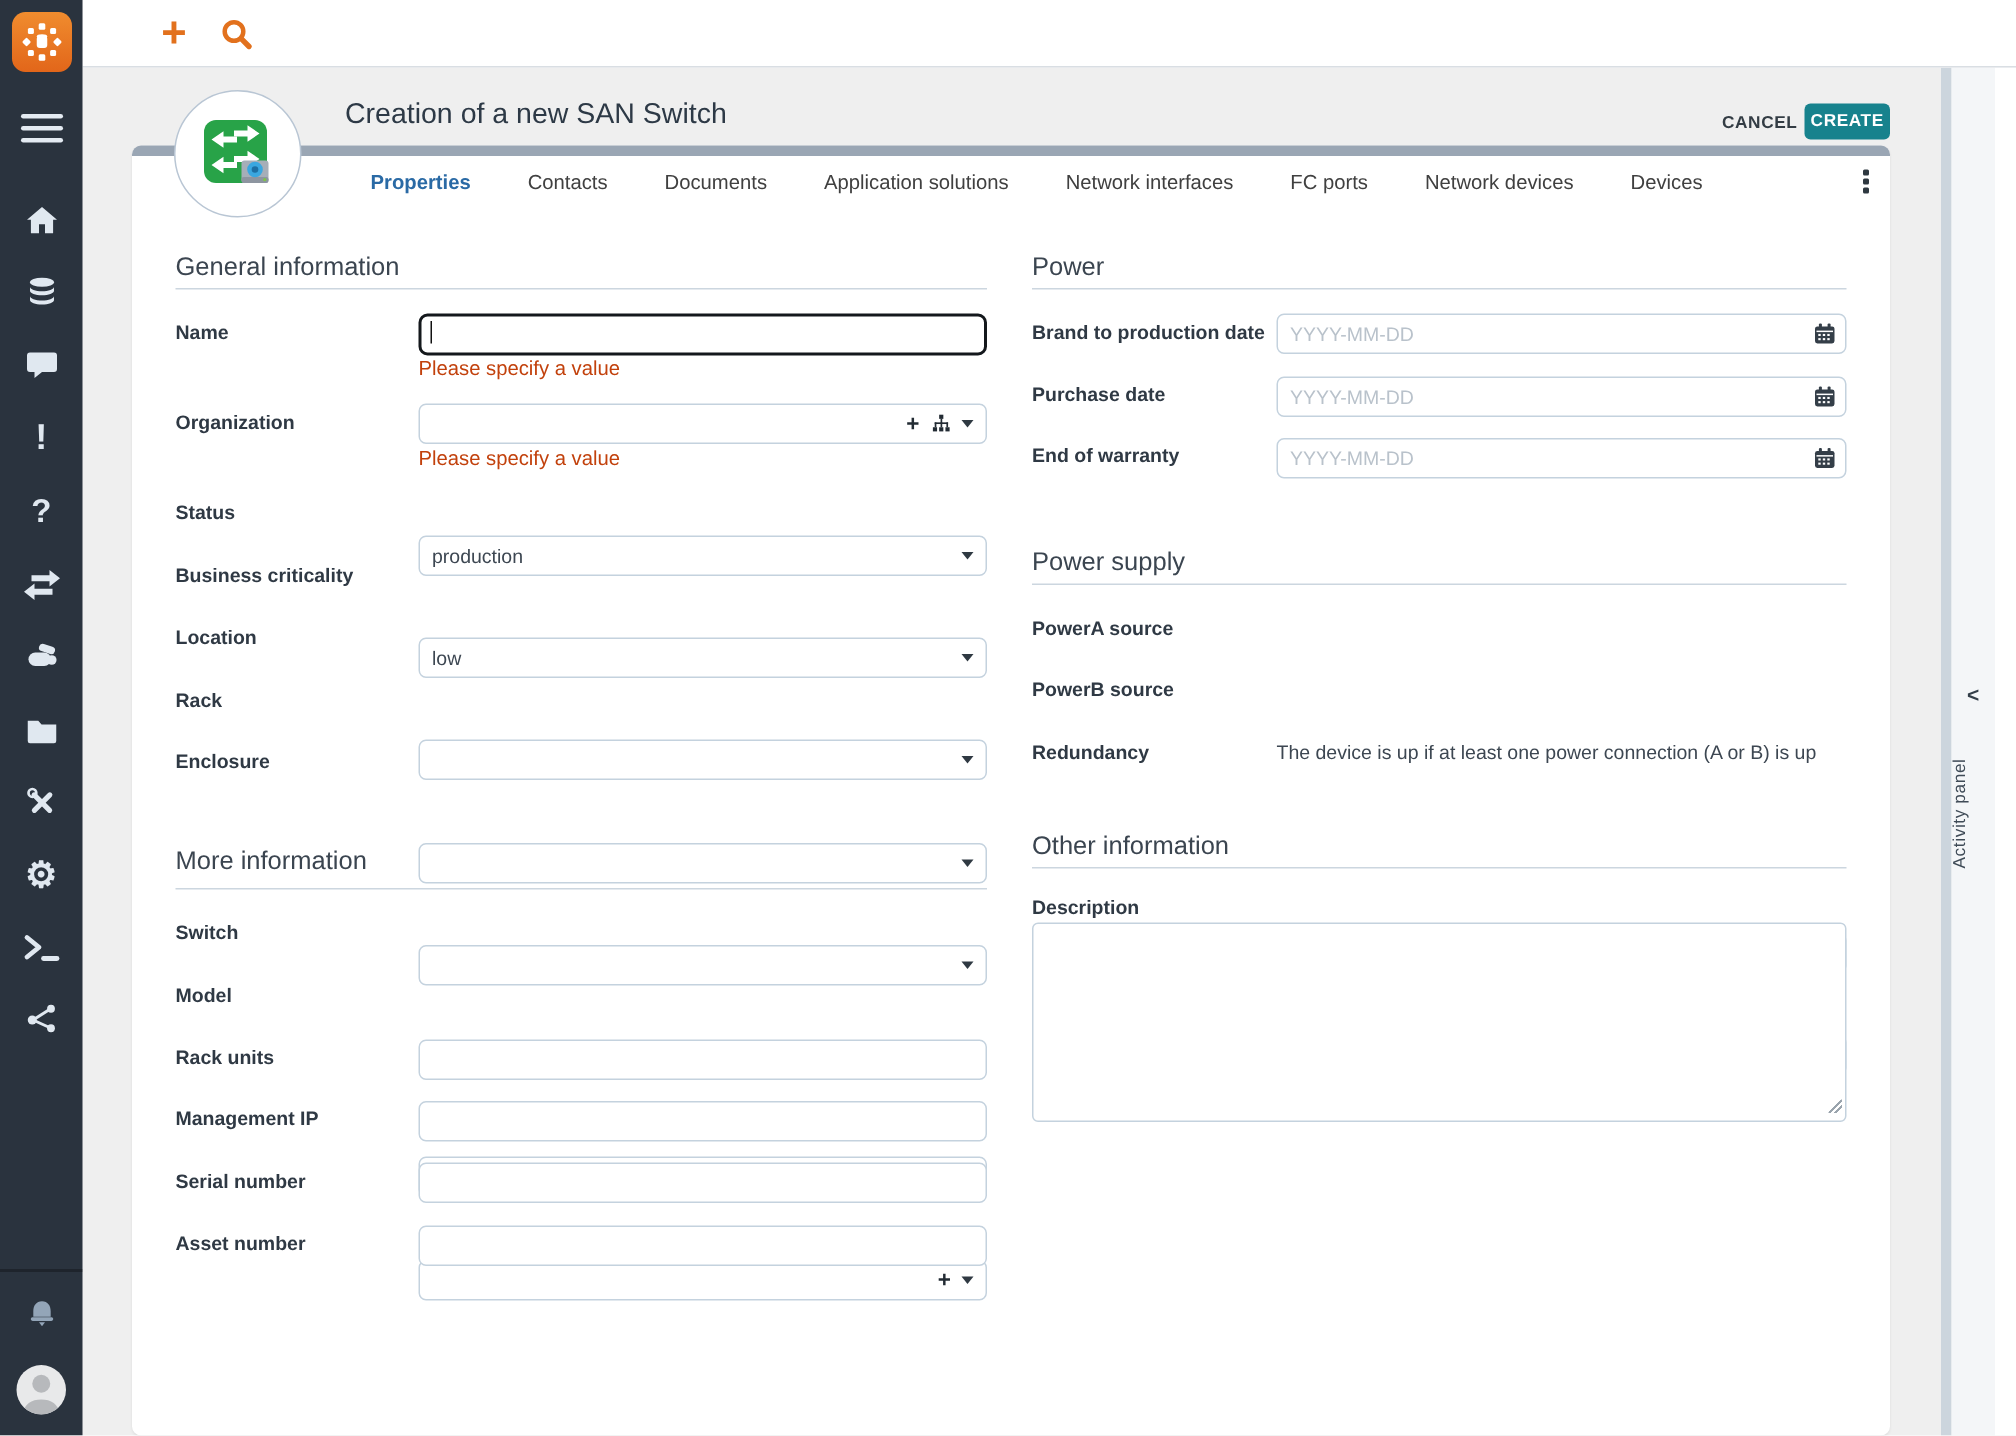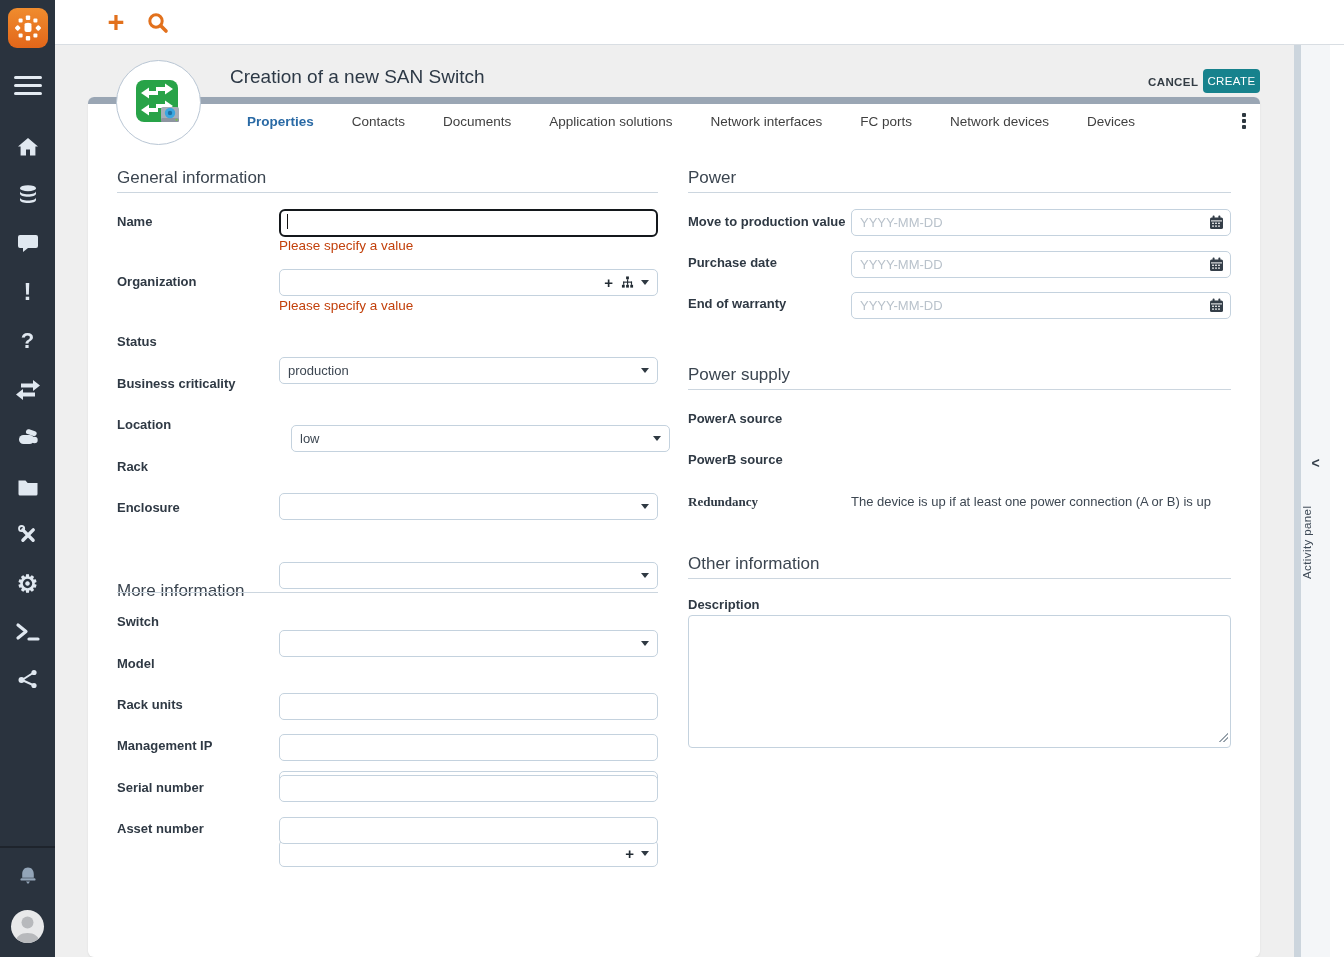--- a/index.html
+++ b/index.html
@@ -30,21 +30,21 @@
   .white-margin { left:1330px; top:45px; width:14px; height:912px; background:#ffffff; z-index:15; }
   .rail-chevron { left:0; top:410px; width:29px; text-align:center; font-size:14px; font-weight:700; color:#333e49; cursor:pointer; }
   .rail-label { left:0; top:432px; width:29px; height:130px; display:flex; align-items:flex-start; justify-content:center;
                 writing-mode:vertical-rl; transform:rotate(180deg); font-size:11.5px; color:#3f4b57; letter-spacing:.4px; }
 
   
   .page-title { left:230px; top:66px; font-size:19px; font-weight:500; color:#2d3946; }
   .cancel-btn { left:1138px; top:70px; height:23px; padding:0 10px; display:flex; align-items:center;
                 font-size:11.5px; font-weight:700; letter-spacing:.4px; color:#333c44; cursor:pointer; }
   .create-btn { left:1203px; top:69px; width:57px; height:24px; background:#17828d; border-radius:4px;
-                display:flex; align-items:center; justify-content:center; font-size:11.5px; font-weight:400;
+                display:flex; align-items:center; justify-content:center; font-size:11.5px; font-weight:700;
                 letter-spacing:.4px; color:#ffffff; cursor:pointer; }
 
   
   .card { left:88px; top:97px; width:1172px; height:860px; background:#ffffff; border-radius:6px;
           box-shadow:0 1px 2px rgba(0,0,0,.08); }
   .card-topbar { left:0; top:0; width:1172px; height:7px; background:#9aa6b4; border-radius:6px 6px 0 0; }
   .tabs { left:140px; top:7px; height:34px; display:flex; align-items:center; }
   .tab { padding:0 19px; font-size:13.5px; color:#404040; cursor:pointer; white-space:nowrap; }
   .tab.active { color:#2a6aa5; font-weight:700; }
   .kebab { left:1148px; top:12px; width:16px; height:24px; display:flex; flex-direction:column; gap:2.5px;
@@ -266,21 +266,21 @@
   </div>
   <div class="abs err" style="left:191px; top:201px;">Please specify a value</div>
 
   <div class="abs flabel" style="left:29px; top:237px;">Status</div>
   <div class="abs control selectbox" style="left:191px; top:233px; width:379px;">
     <span class="val">production</span>
     <span class="caret"></span>
   </div>
 
   <div class="abs flabel" style="left:29px; top:279px;">Business criticality</div>
-  <div class="abs control selectbox" style="left:191px; top:274px; width:379px;margin-left:12px;">
+  <div class="abs control selectbox" style="left:191px; top:274px; width:379px;">
     <span class="val">low</span>
     <span class="caret"></span>
   </div>
 
   <div class="abs flabel" style="left:29px; top:320px;">Location</div>
   <div class="abs control selectbox" style="left:191px; top:315px; width:379px;">
     <span class="val"></span>
     <span class="caret"></span>
   </div>
 
@@ -289,21 +289,21 @@
     <span class="val"></span>
     <span class="caret"></span>
   </div>
 
   <div class="abs flabel" style="left:29px; top:403px;">Enclosure</div>
   <div class="abs control selectbox" style="left:191px; top:398px; width:379px;">
     <span class="val"></span>
     <span class="caret"></span>
   </div>
 
-  <div class="abs sec-title" style="left:29px; top:484px;">More information</div>
+  <div class="abs sec-title" style="left:29px; top:467px;">More information</div>
   <div class="abs sec-rule" style="left:29px; top:495px; width:541px;"></div>
 
   <div class="abs flabel" style="left:29px; top:517px;">Switch</div>
   <div class="abs control selectbox" style="left:191px; top:512px; width:379px;">
     <span class="val"></span>
     <span class="combo-plus">+</span>
     <span class="caret"></span>
   </div>
 
   <div class="abs flabel" style="left:29px; top:559px;">Model</div>
@@ -321,21 +321,21 @@
 
   <div class="abs flabel" style="left:29px; top:683px;">Serial number</div>
   <input class="abs control" style="left: 191px; top: 678px; width: 379px;" type="text">
 
   <div class="abs flabel" style="left:29px; top:724px;">Asset number</div>
   <input class="abs control" style="left: 191px; top: 720px; width: 379px;" type="text">
 
   <div class="abs sec-title" style="left:600px; top:71px;">Power</div>
   <div class="abs sec-rule" style="left:600px; top:95px; width:543px;"></div>
 
-  <div class="abs flabel" style="left:600px; top:117px;">Move to production value</div>
+  <div class="abs flabel" style="left:600px; top:117px;">Brand to production date</div>
   <div class="abs" style="left:763px; top:112px; width:380px;">
     <input class="control" type="text" placeholder="YYYY-MM-DD" style="">
     <span class="cal-btn">
       <svg width="15" height="15" viewBox="0 0 15 15">
         <rect x="1" y="2.6" width="13" height="11.4" rx="1.6" fill="#343e48"></rect>
         <rect x="3.6" y="0.6" width="2" height="3.4" rx="0.8" fill="#343e48"></rect>
         <rect x="9.4" y="0.6" width="2" height="3.4" rx="0.8" fill="#343e48"></rect>
         <rect x="2" y="5.4" width="11" height="1" fill="#fff"></rect>
         <g fill="#fff">
             <rect x="3.2" y="7.6" width="1.6" height="1.4"></rect>
@@ -399,21 +399,21 @@
     <span class="val"></span>
     <span class="caret"></span>
   </div>
 
   <div class="abs flabel" style="left:600px; top:355px;">PowerB source</div>
   <div class="abs control selectbox" style="left:763px; top:350px; width:380px;">
     <span class="val"></span>
     <span class="caret"></span>
   </div>
 
-  <div class="abs flabel" style="left:600px; top:397px;font-family:Liberation Serif, serif;">Redundancy</div>
+  <div class="abs flabel" style="left:600px; top:397px;">Redundancy</div>
   <div class="abs static-val" style="left:763px; top:397px; width:380px;">The device is up if at least one power connection (A or B) is up</div>
 
   <div class="abs sec-title" style="left:600px; top:457px;text-align:right;">Other information</div>
   <div class="abs sec-rule" style="left:600px; top:481px; width:543px;"></div>
 
   <div class="abs flabel" style="left:600px; top:500px;">Description</div>
   <div class="abs" style="left:600px; top:518px; width:543px; height:133px;">
     <textarea class="control desc-area" style=""></textarea>
     <div class="abs resize-handle" style="right:3px; bottom:6px;"></div>
   </div>

